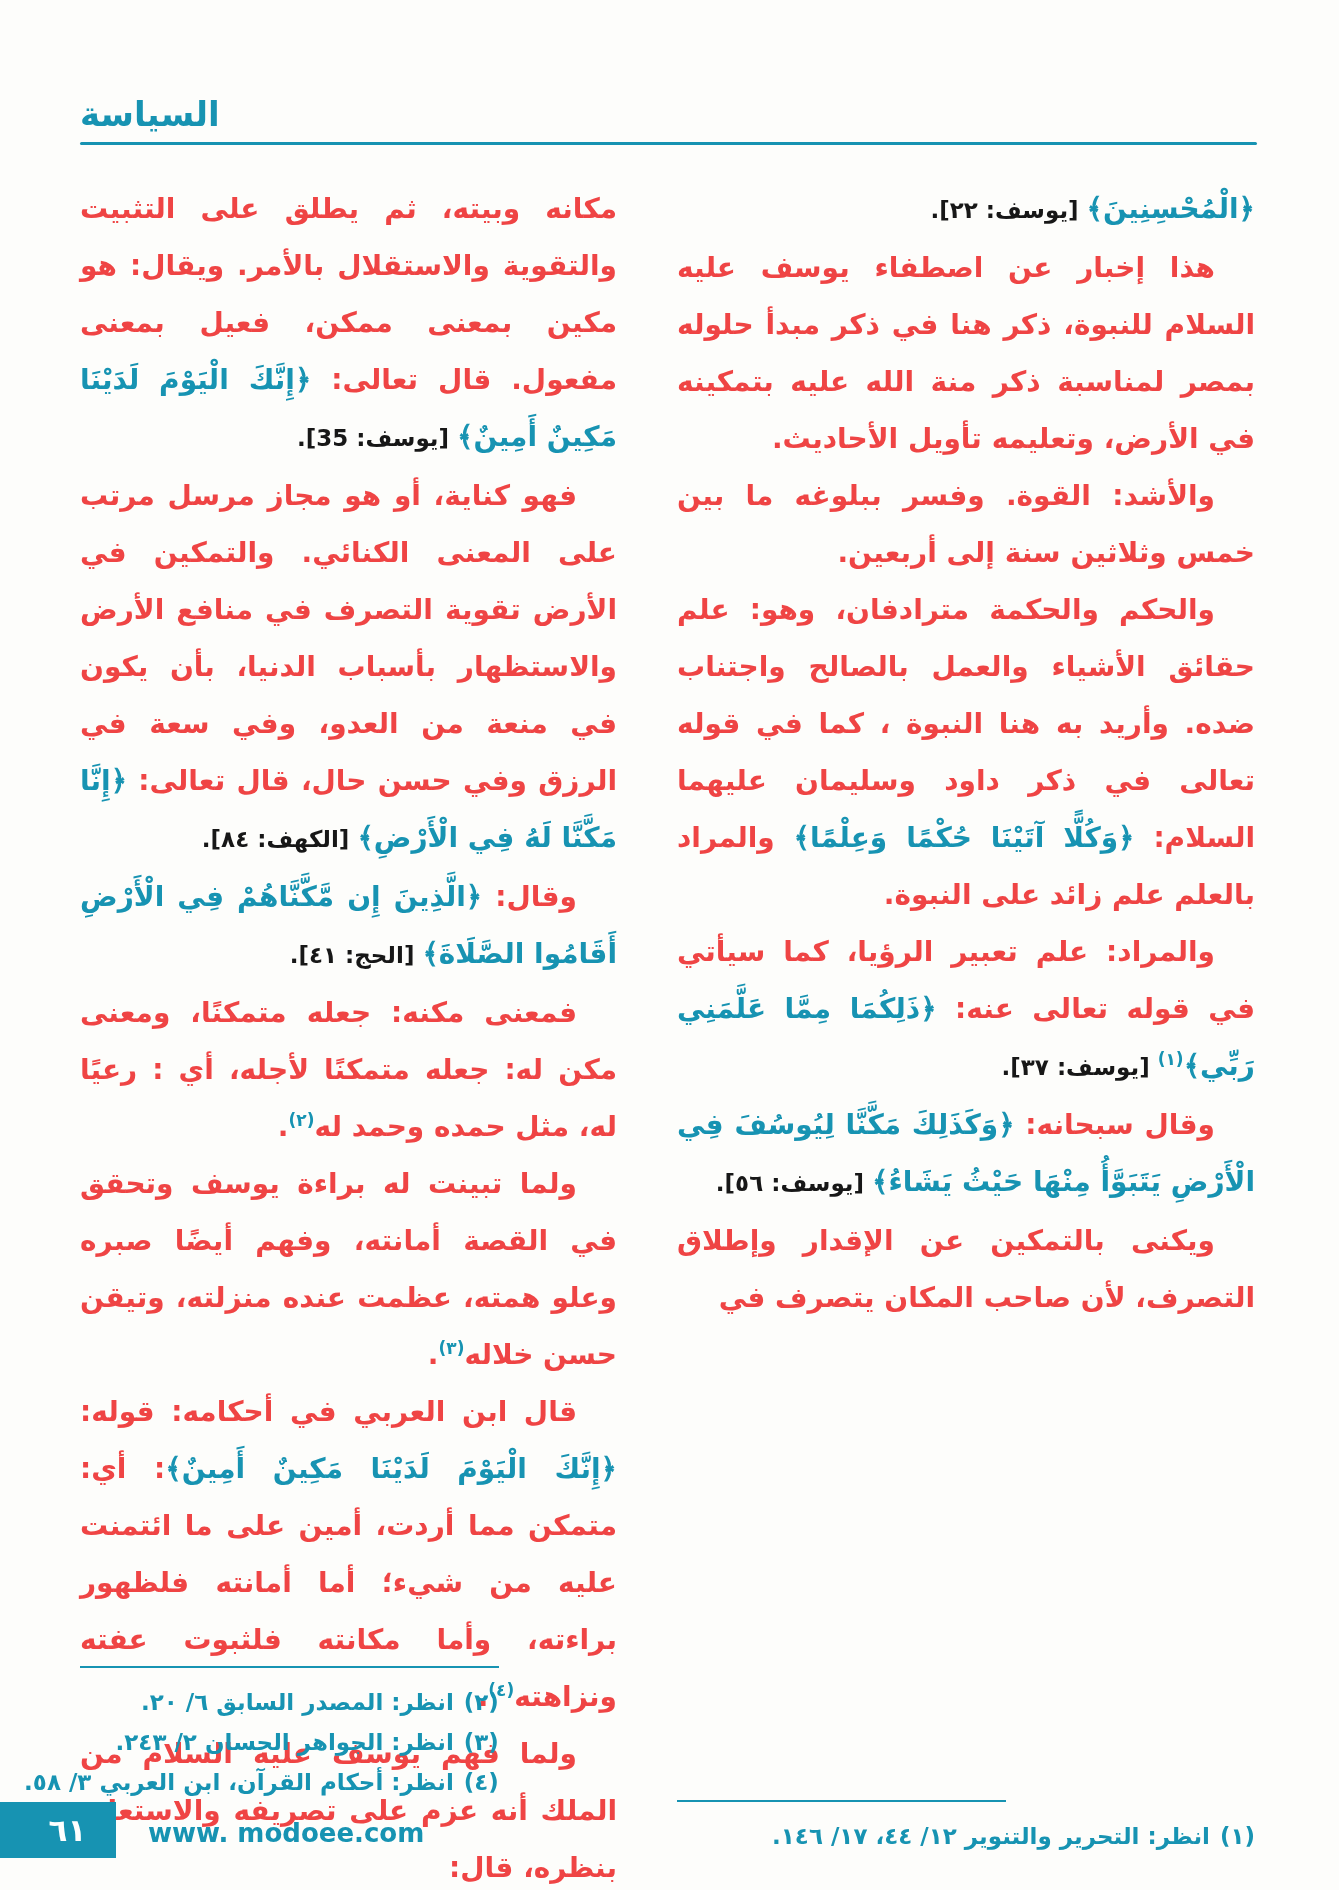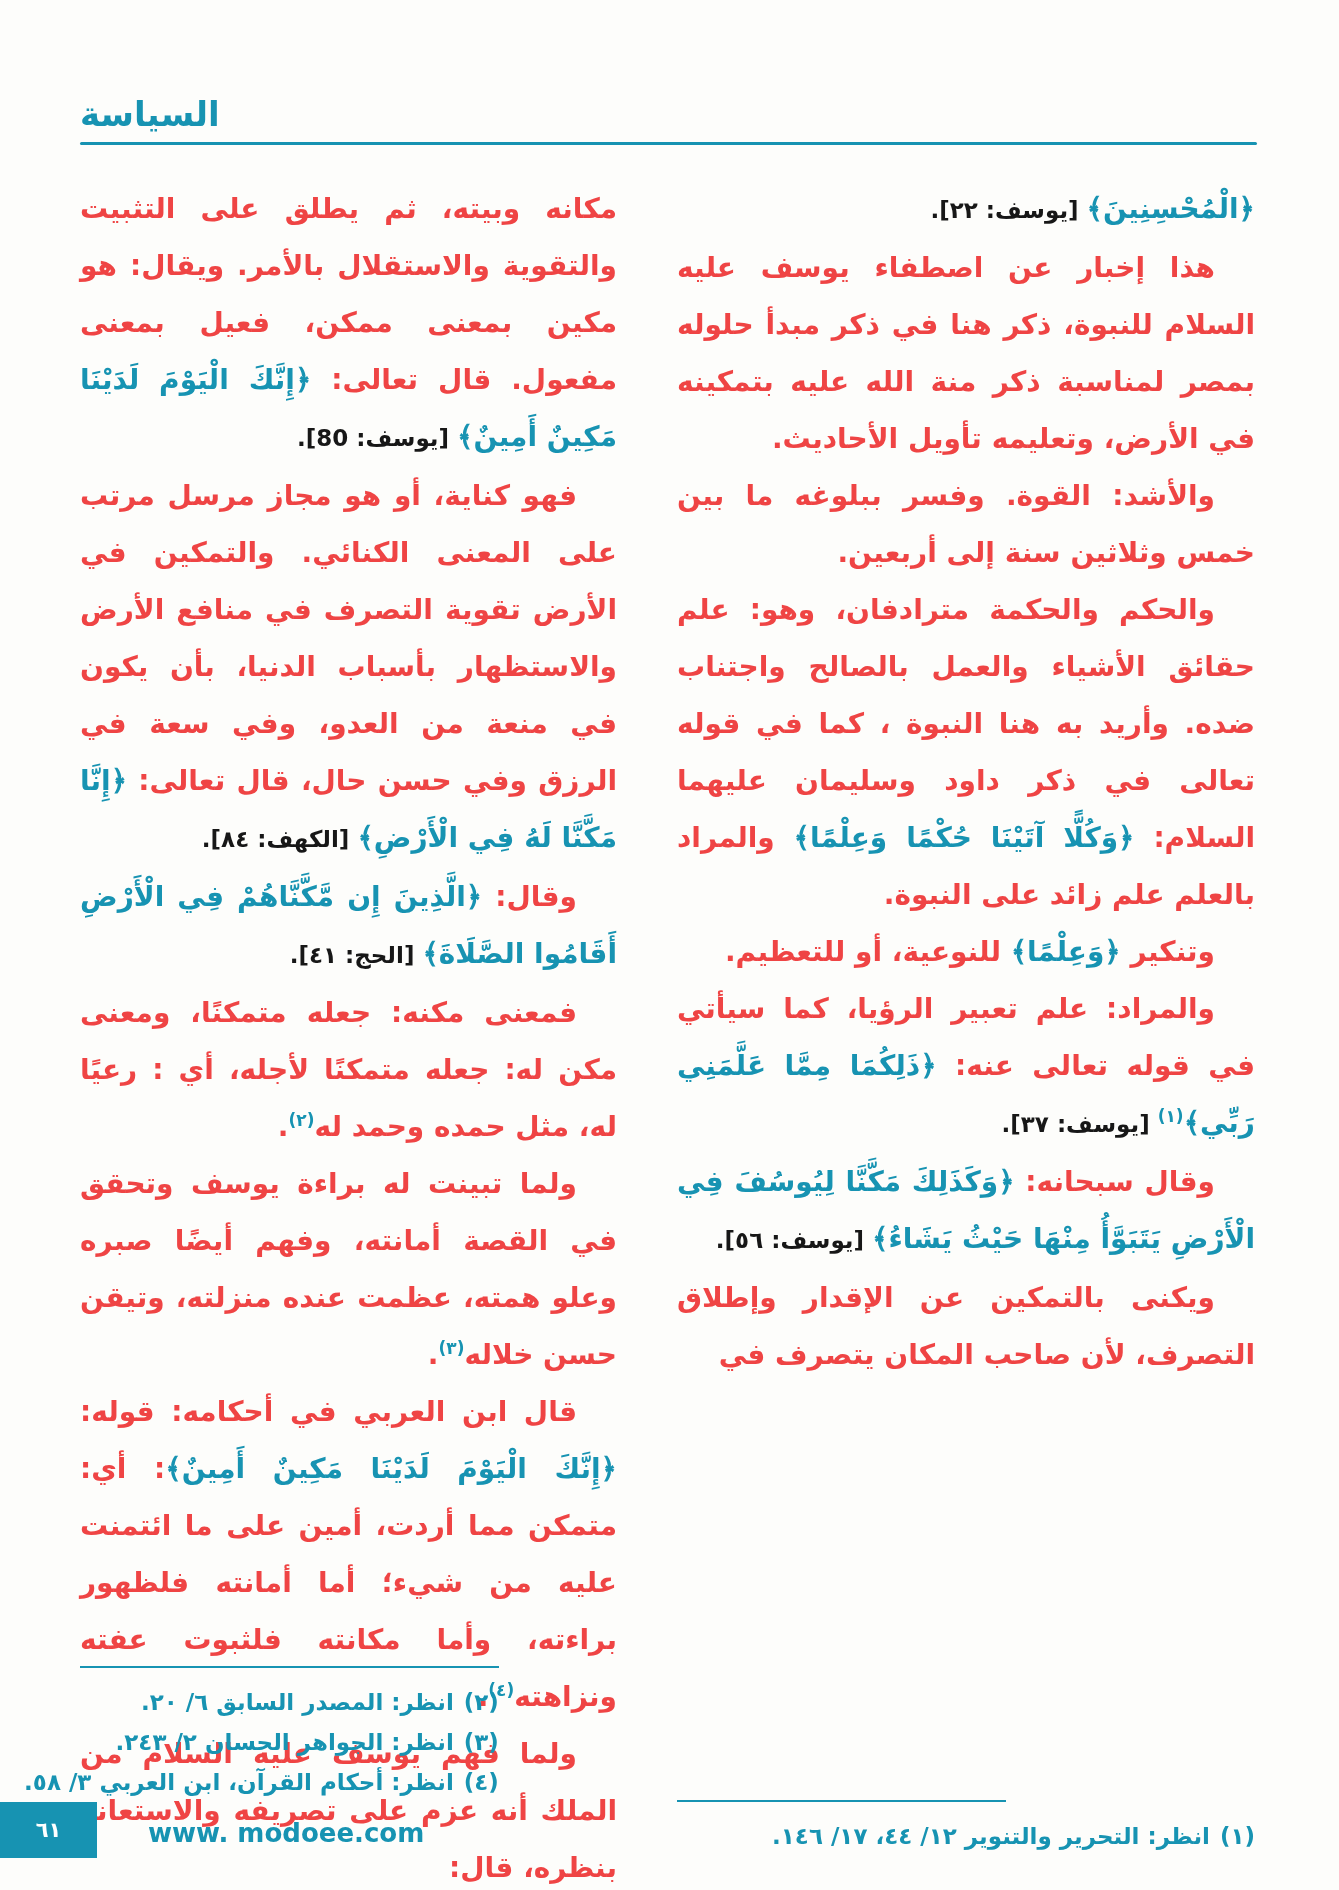--- a/index.html
+++ b/index.html
@@ -71,21 +71,21 @@
   }
   .fn-num { flex: 0 0 auto; }
   .fn-text { white-space: nowrap; }
 
   
   .page-num-block {
     position: absolute; left: 0; bottom: 32px;
     width: 97px; height: 56px;
     background: var(--accent); color: #ffffff;
     display: flex; align-items: center; justify-content: center;
-    font-size: 21px; font-weight: 700;
+    font-size: 31px; font-weight: 700; padding-left: 19px;
   }
   .website {
     position: absolute; left: 148px; bottom: 42px;
     color: var(--accent);
     font-size: 26px; font-weight: 700;
     direction: ltr;
   }
 </style>
 </head>
 <body>
@@ -97,37 +97,36 @@
     <div class="header-rule"></div>
   </div>
 
   <div class="main">
 
     <div class="col col-right">
       <p><span class="run-q">﴿الْمُحْسِنِينَ﴾</span><span class="run-r"> [يوسف: ٢٢].</span></p>
         <p class="indent"><span class="run-n">هذا إخبار عن اصطفاء يوسف عليه السلام للنبوة، ذكر هنا في ذكر مبدأ حلوله بمصر لمناسبة ذكر منة الله عليه بتمكينه في الأرض، وتعليمه تأويل الأحاديث.</span></p>
         <p class="indent"><span class="run-n">والأشد: القوة. وفسر ببلوغه ما بين خمس وثلاثين سنة إلى أربعين.</span></p>
         <p class="indent"><span class="run-n">والحكم والحكمة مترادفان، وهو: علم حقائق الأشياء والعمل بالصالح واجتناب ضده. وأريد به هنا النبوة ، كما في قوله تعالى في ذكر داود وسليمان عليهما السلام: </span><span class="run-q">﴿وَكُلًّا آتَيْنَا حُكْمًا وَعِلْمًا﴾</span><span class="run-n"> والمراد بالعلم علم زائد على النبوة.</span></p>
-        <p class="indent"><span class="run-n">وتنكير </span><span class="run-q">﴿وَعِلْمًا﴾</span><span class="run-n"> للنوعية، أو للتعظيم.</span></p>
         <p class="indent"><span class="run-n">والمراد: علم تعبير الرؤيا، كما سيأتي في قوله تعالى عنه: </span><span class="run-q">﴿ذَلِكُمَا مِمَّا عَلَّمَنِي رَبِّي﴾</span><span class="run-fn">(١)</span><span class="run-r"> [يوسف: ٣٧].</span></p>
         <p class="indent"><span class="run-n">وقال سبحانه: </span><span class="run-q">﴿وَكَذَلِكَ مَكَّنَّا لِيُوسُفَ فِي الْأَرْضِ يَتَبَوَّأُ مِنْهَا حَيْثُ يَشَاءُ﴾</span><span class="run-r"> [يوسف: ٥٦].</span></p>
         <p class="indent"><span class="run-n">ويكنى بالتمكين عن الإقدار وإطلاق التصرف، لأن صاحب المكان يتصرف في</span></p>
         <div class="fn-block fn-block-right">
         <div class="fn-rule"></div>
         <div>
             <div class="footnote">
               <span class="fn-num">(١)</span>
               <span class="fn-text">انظر: التحرير والتنوير ١٢/ ٤٤، ١٧/ ١٤٦.</span>
             </div>
           </div>
       </div>
     </div>
 
     <div class="col col-left">
-      <p><span class="run-n">مكانه وبيته، ثم يطلق على التثبيت والتقوية والاستقلال بالأمر. ويقال: هو مكين بمعنى ممكن، فعيل بمعنى مفعول. قال تعالى: </span><span class="run-q">﴿إِنَّكَ الْيَوْمَ لَدَيْنَا مَكِينٌ أَمِينٌ﴾</span><span class="run-r"> [يوسف: 80].</span></p>
+      <p><span class="run-n">مكانه وبيته، ثم يطلق على التثبيت والتقوية والاستقلال بالأمر. ويقال: هو مكين بمعنى ممكن، فعيل بمعنى مفعول. قال تعالى: </span><span class="run-q">﴿إِنَّكَ الْيَوْمَ لَدَيْنَا مَكِينٌ أَمِينٌ﴾</span><span class="run-r"> [يوسف: 35].</span></p>
         <p class="indent"><span class="run-n">فهو كناية، أو هو مجاز مرسل مرتب على المعنى الكنائي. والتمكين في الأرض تقوية التصرف في منافع الأرض والاستظهار بأسباب الدنيا، بأن يكون في منعة من العدو، وفي سعة في الرزق وفي حسن حال، قال تعالى: </span><span class="run-q">﴿إِنَّا مَكَّنَّا لَهُ فِي الْأَرْضِ﴾</span><span class="run-r"> [الكهف: ٨٤].</span></p>
         <p class="indent"><span class="run-n">وقال: </span><span class="run-q">﴿الَّذِينَ إِن مَّكَّنَّاهُمْ فِي الْأَرْضِ أَقَامُوا الصَّلَاةَ﴾</span><span class="run-r"> [الحج: ٤١].</span></p>
         <p class="indent"><span class="run-n">فمعنى مكنه: جعله متمكنًا، ومعنى مكن له: جعله متمكنًا لأجله، أي : رعيًا له، مثل حمده وحمد له</span><span class="run-fn">(٢)</span><span class="run-n">.</span></p>
         <p class="indent"><span class="run-n">ولما تبينت له براءة يوسف وتحقق في القصة أمانته، وفهم أيضًا صبره وعلو همته، عظمت عنده منزلته، وتيقن حسن خلاله</span><span class="run-fn">(٣)</span><span class="run-n">.</span></p>
         <p class="indent"><span class="run-n">قال ابن العربي في أحكامه: قوله: </span><span class="run-q">﴿إِنَّكَ الْيَوْمَ لَدَيْنَا مَكِينٌ أَمِينٌ﴾</span><span class="run-n">: أي: متمكن مما أردت، أمين على ما ائتمنت عليه من شيء؛ أما أمانته فلظهور براءته، وأما مكانته فلثبوت عفته ونزاهته</span><span class="run-fn">(٤)</span><span class="run-n">.</span></p>
         <p class="indent"><span class="run-n">ولما فهم يوسف عليه السلام من الملك أنه عزم على تصريفه والاستعانة بنظره، قال:</span></p>
         <div class="fn-block fn-block-left">
         <div class="fn-rule"></div>
         <div>
             <div class="footnote">

